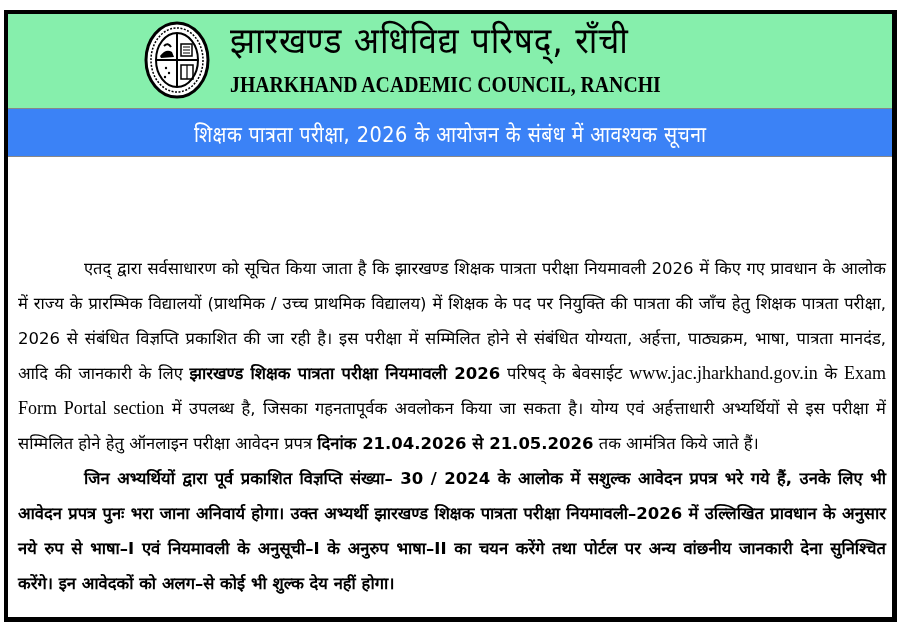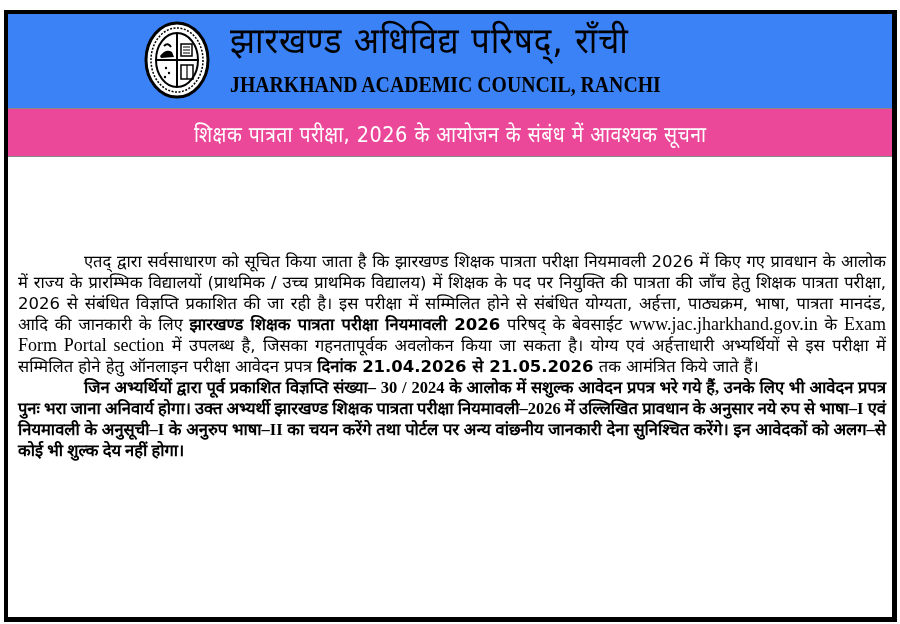--- a/index.html
+++ b/index.html
@@ -26,21 +26,21 @@
       border-right: 5px solid #000;
       border-bottom: 5px solid #000;
       box-sizing: content-box;
     }
     .header {
       position: absolute;
       left: 0;
       top: 0;
       width: 884px;
       height: 94px;
-      background: #3b82f6;
+      background: #86efac;
     }
     .logo {
       position: absolute;
       left: 136px;
       top: 6px;
       width: 66px;
       height: 80px;
     }
     .title-hi {
       position: absolute;
@@ -66,21 +66,21 @@
       transform: scaleX(0.86);
       transform-origin: left center;
       white-space: nowrap;
     }
     .band {
       position: absolute;
       left: 0;
       top: 94px;
       width: 884px;
       height: 49px;
-      background: #ec4899;
+      background: #3b82f6;
       color: #fff;
       display: flex;
       align-items: center;
       justify-content: center;
       border-top: 1px solid #888;
       border-bottom: 1px solid #888;
       box-sizing: border-box;
     }
     .band span {
       font-family: "DejaVu Sans", sans-serif;
@@ -108,31 +108,31 @@
       transform: scaleX(0.9);
       white-space: nowrap;
     }
     .body-text {
       position: absolute;
       left: 10px;
       top: 237px;
       width: 868px;
       font-family: "DejaVu Sans", sans-serif;
       font-size: 16.5px;
-      line-height: 21px;
+      line-height: 35px;
       text-align: justify;
       letter-spacing: 0px;
     }
     .body-text p {
       margin: 0;
       text-indent: 66px;
     }
     .body-text .b { font-weight: bold; }
     .body-text .en { font-family: "Liberation Serif", serif; font-size: 18px; }
-    .body-text p.para2 { font-weight: bold; font-family: Liberation Serif, serif; }
+    .body-text p.para2 { font-weight: bold; }
   </style>
 </head>
 <body>
 
 <div class="frame">
 
   <div class="header">
     <div class="logo">
       <svg width="66" height="80" viewBox="0 0 66 80">
         <ellipse cx="33" cy="40" rx="31" ry="37" fill="#fff" stroke="#000" stroke-width="3"></ellipse>

